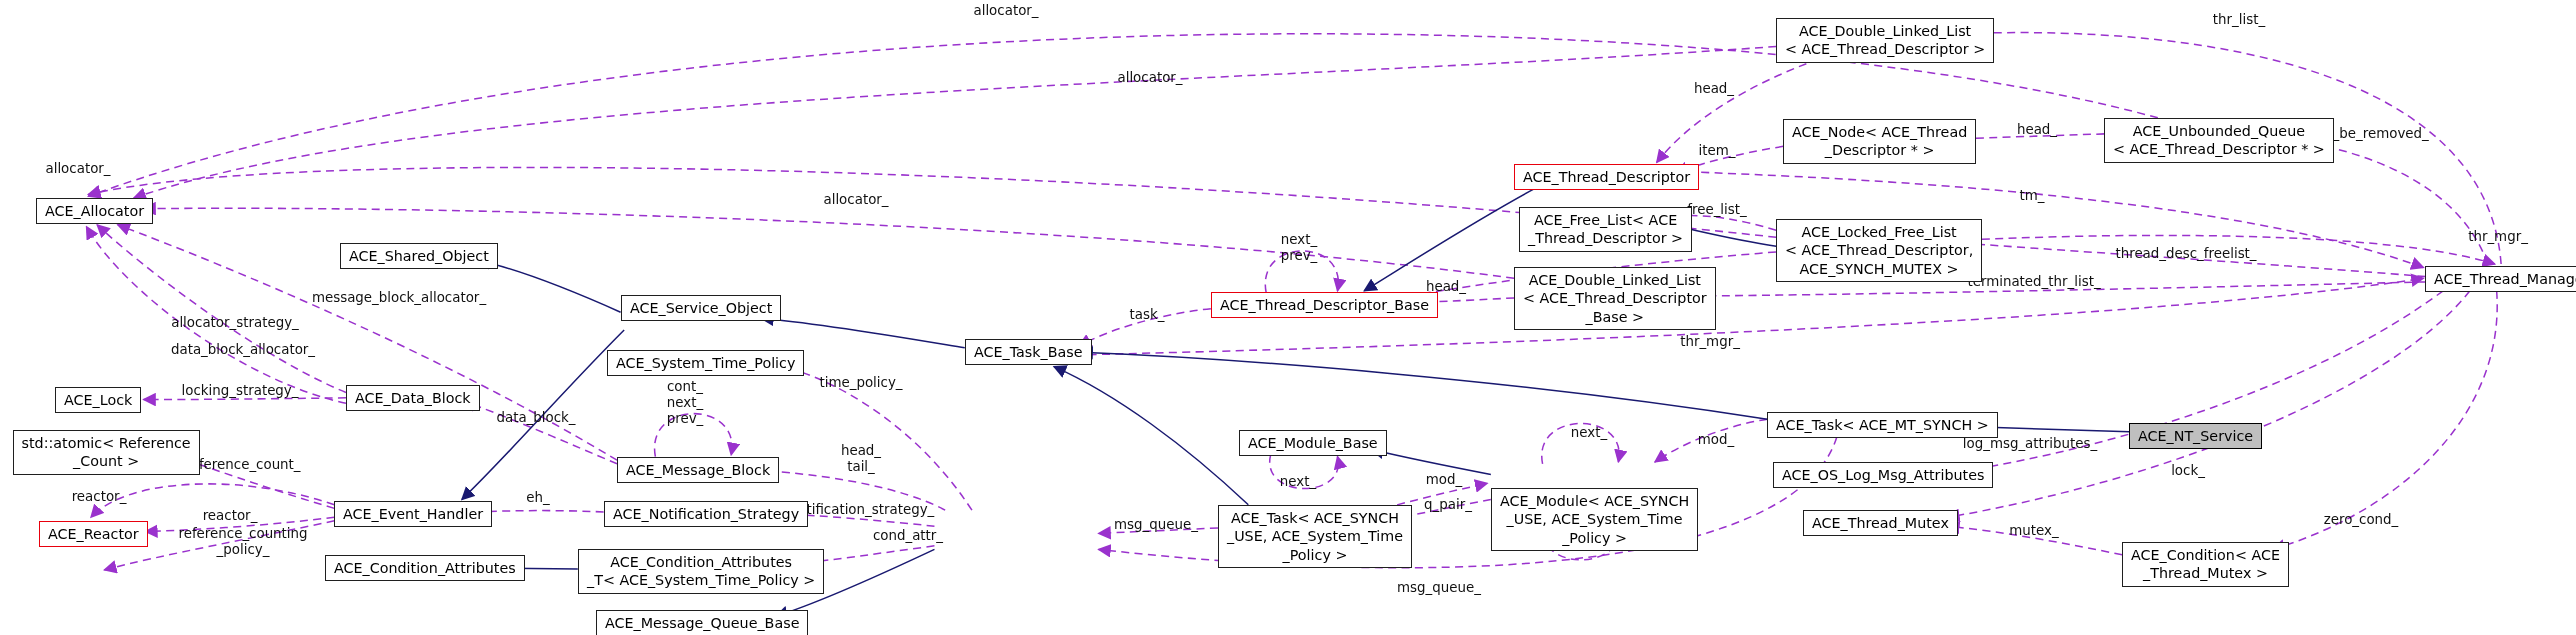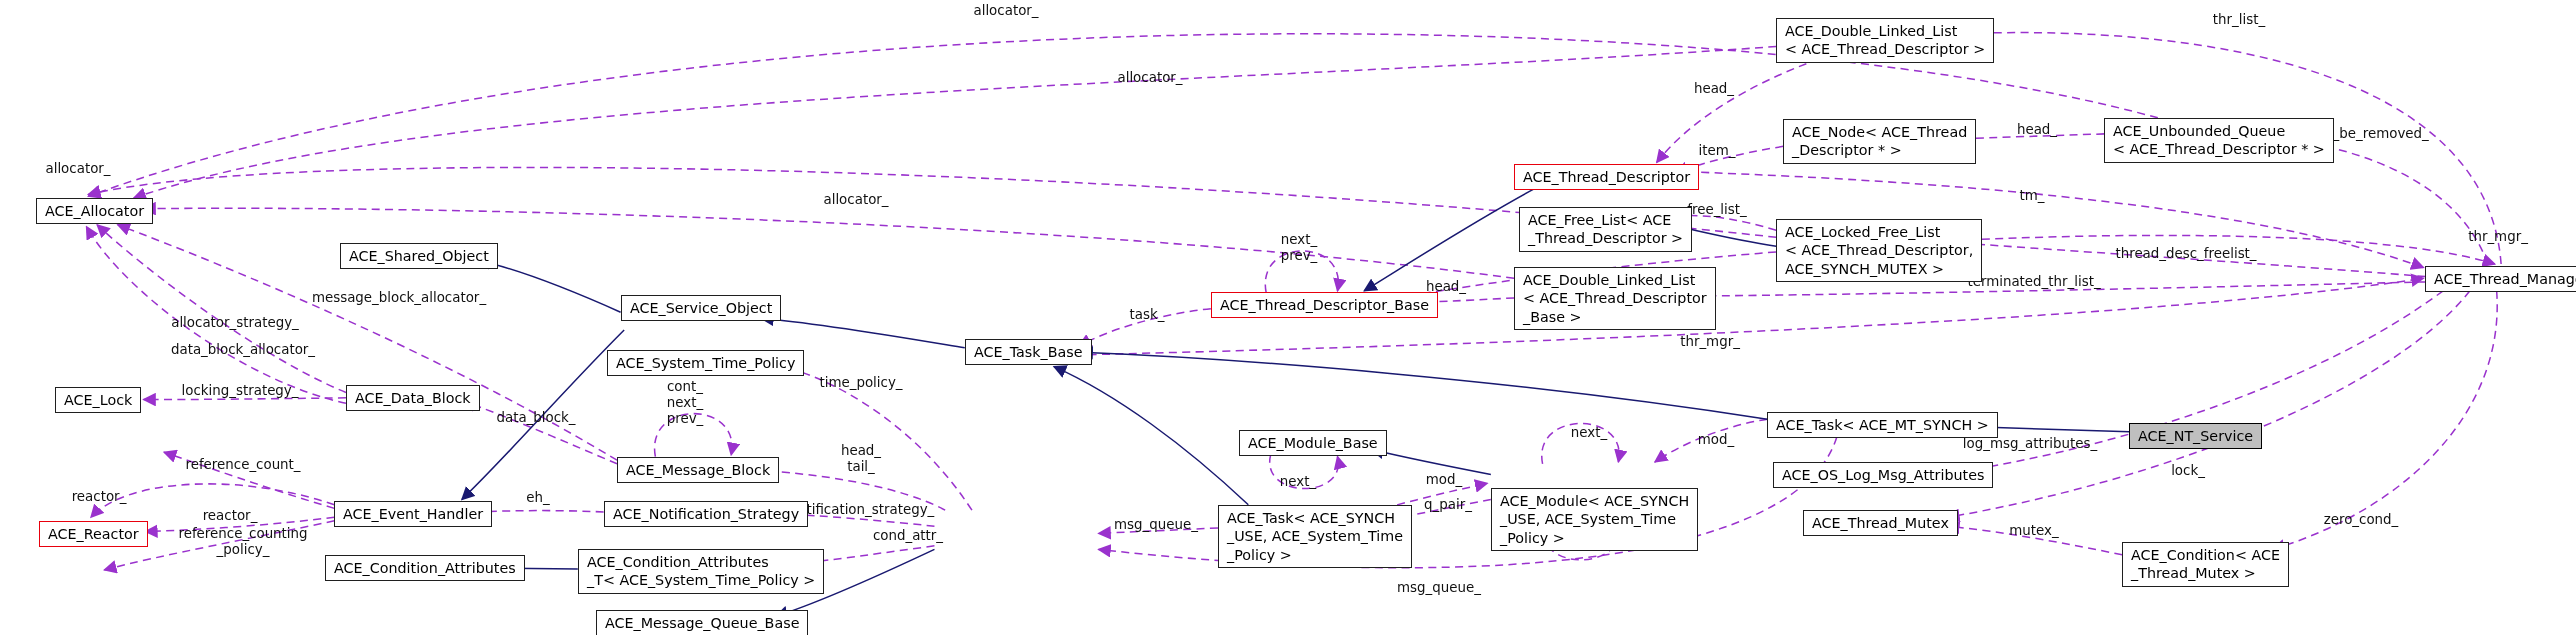--- a/index.html
+++ b/index.html
@@ -6,21 +6,21 @@
   .diagram {
     position:relative; width:2576px; height:636px;
     background:#ffffff; overflow:hidden;
     font-family:"DejaVu Sans", "Liberation Sans", sans-serif;
   }
   .edges { position:absolute; left:0; top:0; width:2576px; height:636px; }
   .node {
     position:absolute; box-sizing:border-box;
     background:#ffffff; border:1.1px solid #1f1f1f;
     padding:2.7px 8px; font-size:14.3px; line-height:1.3;
-    text-align:left; white-space:pre-line; color:#000;
+    text-align:center; white-space:pre-line; color:#000;
     cursor:pointer;
   }
   .node.highlight { border:1.4px solid #e8000d; }
   .node.selected  { background:#bfbfbf; border:1.2px solid #000; }
   .elabel {
     position:absolute; transform:translate(-50%,-50%);
     font-size:13.4px; line-height:1.18; color:#101010;
     text-align:center; white-space:pre-line; pointer-events:none;
   }
 </style>
@@ -149,20 +149,22 @@
   <span class="elabel" style="left:2034px;top:531px">mutex_</span>
   <span class="elabel" style="left:2361px;top:520px">zero_cond_</span>
   <span class="elabel" style="left:243px;top:542px">reference_counting
 _policy_</span>
   <span class="elabel" style="left:908px;top:536px">cond_attr_</span>
   <span class="elabel" style="left:1439px;top:588px">msg_queue_</span>
 
   <div class="node" style="left:36px;top:198px">ACE_Allocator</div>
   <div class="node" style="left:340px;top:243px">ACE_Shared_Object</div>
   <div class="node" style="left:55px;top:387px">ACE_Lock</div>
+  <div class="node" style="left:12.5px;top:430px">std::atomic&lt; Reference
+_Count &gt;</div>
   <div class="node highlight" style="left:39px;top:521px">ACE_Reactor</div>
   <div class="node" style="left:346px;top:385px">ACE_Data_Block</div>
   <div class="node" style="left:334px;top:501px">ACE_Event_Handler</div>
   <div class="node" style="left:325px;top:555px">ACE_Condition_Attributes</div>
   <div class="node" style="left:621px;top:295px">ACE_Service_Object</div>
   <div class="node" style="left:607px;top:350px">ACE_System_Time_Policy</div>
   <div class="node" style="left:617px;top:457px">ACE_Message_Block</div>
   <div class="node" style="left:604px;top:501px">ACE_Notification_Strategy</div>
   <div class="node" style="left:578px;top:549px">ACE_Condition_Attributes
 _T&lt; ACE_System_Time_Policy &gt;</div>

